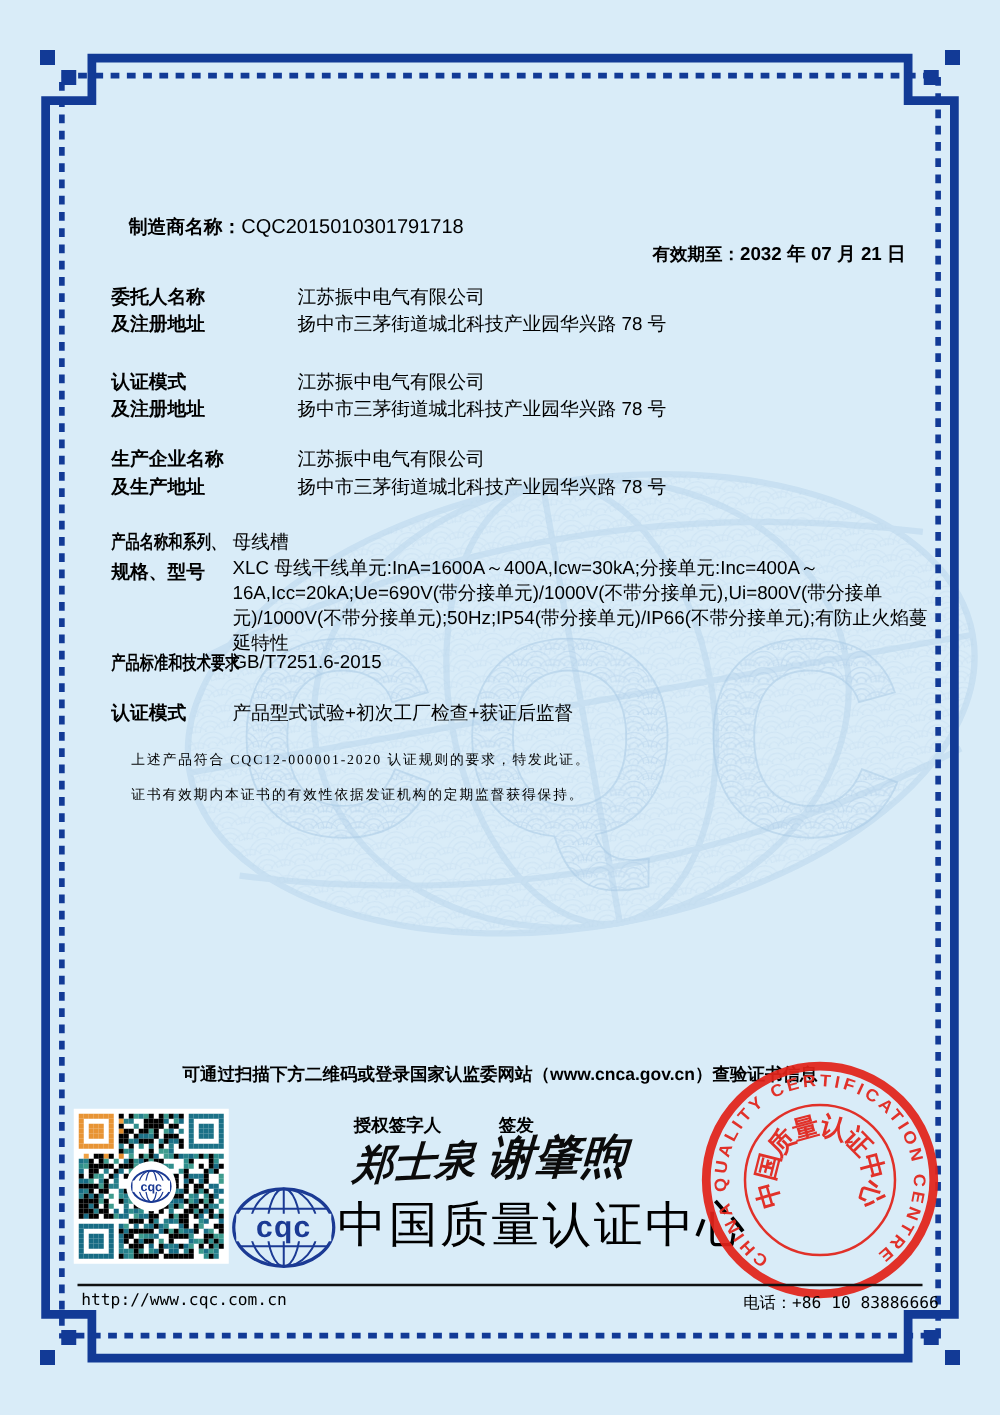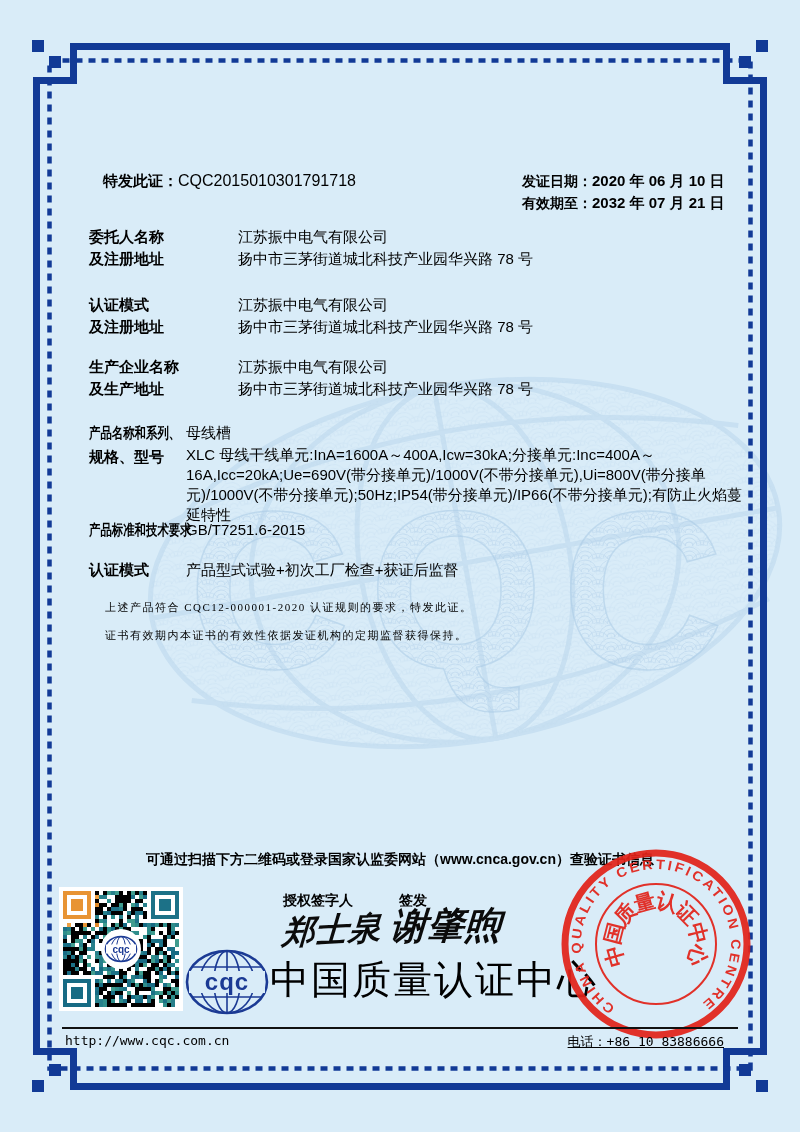--- a/index.html
+++ b/index.html
@@ -34,21 +34,21 @@
   .sig{position:absolute;font-family:"Liberation Serif","DejaVu Serif",serif;
        font-style:italic;font-weight:700;color:#0b0b0b;white-space:nowrap;}
   .sig1{left:282px;top:908px;font-size:33px;transform:rotate(-3deg) skewX(-6deg);}
   .sig2{left:390px;top:901px;font-size:37px;transform:rotate(-1deg) skewX(-4deg);}
   .org-name{left:270px;top:953px;font-size:39px;font-weight:500;letter-spacing:2px;white-space:nowrap;}
 
   
   .footer-rule{left:62px;top:1027px;width:676px;height:2px;background:#111;}
   .footer-url{left:65px;top:1033px;font-family:"DejaVu Sans Mono","Liberation Mono",monospace;font-size:13px;}
   .footer-center{left:0;top:1033px;width:100%;text-align:center;font-size:13.5px;}
-  .footer-phone{right:76px;top:1033px;font-family:"DejaVu Sans Mono","Liberation Mono",monospace;font-size:13px;text-decoration:underline;}
+  .footer-phone{right:49px;top:1033px;font-family:"DejaVu Sans Mono","Liberation Mono",monospace;font-size:13px;}
 
   
   .qr-box{left:59px;top:887px;width:124px;height:124px;background:#fff;padding:0;}
   .qr-logo{position:absolute;left:42px;top:42px;width:40px;height:40px;background:#fff;border-radius:50%;
            display:flex;align-items:center;justify-content:center;}
 
   
   .stamp{left:558px;top:846px;}
   .stamp-en{font:700 13.5px "Liberation Sans","DejaVu Sans",sans-serif;fill:#e2231a;letter-spacing:2.5px;}
   .stamp-cn-char{font:700 21px "Liberation Serif","DejaVu Serif",serif;fill:#e2231a;
@@ -98,24 +98,21 @@
         <rect x="739" y="56" width="12" height="12"></rect>
       <rect x="32" y="1080" width="12" height="12"></rect>
         <rect x="49" y="1064" width="12" height="12"></rect>
       <rect x="756" y="1080" width="12" height="12"></rect>
         <rect x="739" y="1064" width="12" height="12"></rect>
     </g>
   </svg>
 
 
   <div class="abs certno-row">
-    <span class="kai">特发此证：</span><span class="val">CQC2015010301791718</span>
-  </div>
-  <div class="abs date-row1">
-    <span class="kai">发证日期：</span><span class="val">2020 年 06 月 10 日</span>
+    <span class="kai">制造商名称：</span><span class="val">CQC2015010301791718</span>
   </div>
   <div class="abs date-row2">
     <span class="kai">有效期至：</span><span class="val">2032 年 07 月 21 日</span>
   </div>
 
   <div class="lbl" style="top:228px">委托人名称</div>
   <div class="val-col" style="top:228px">江苏振中电气有限公司</div>
   <div class="lbl" style="top:250px">及注册地址</div>
   <div class="val-col" style="top:250px">扬中市三茅街道城北科技产业园华兴路 78 号</div>
 

